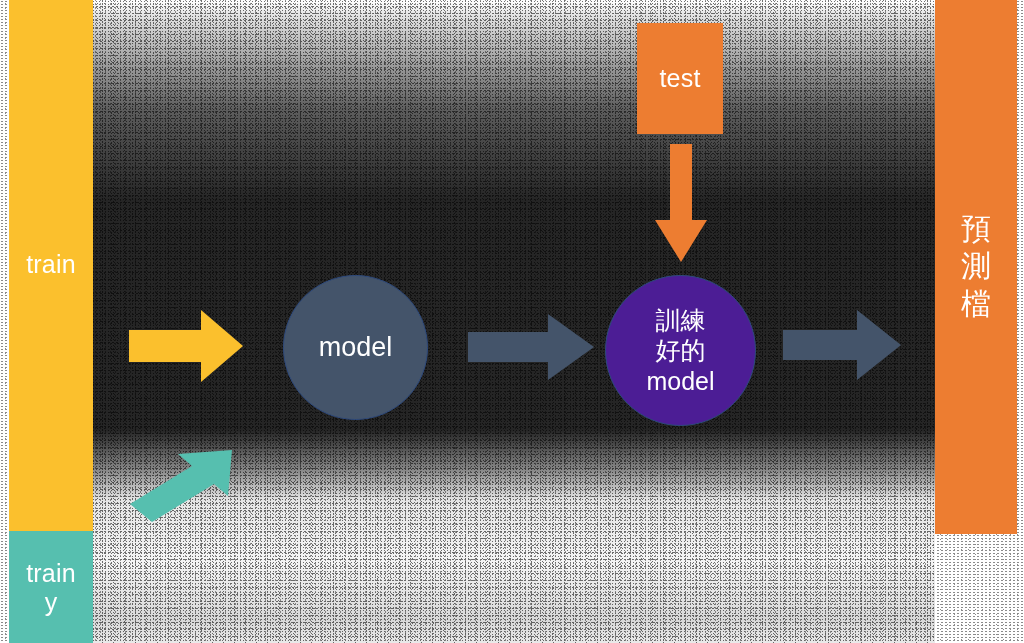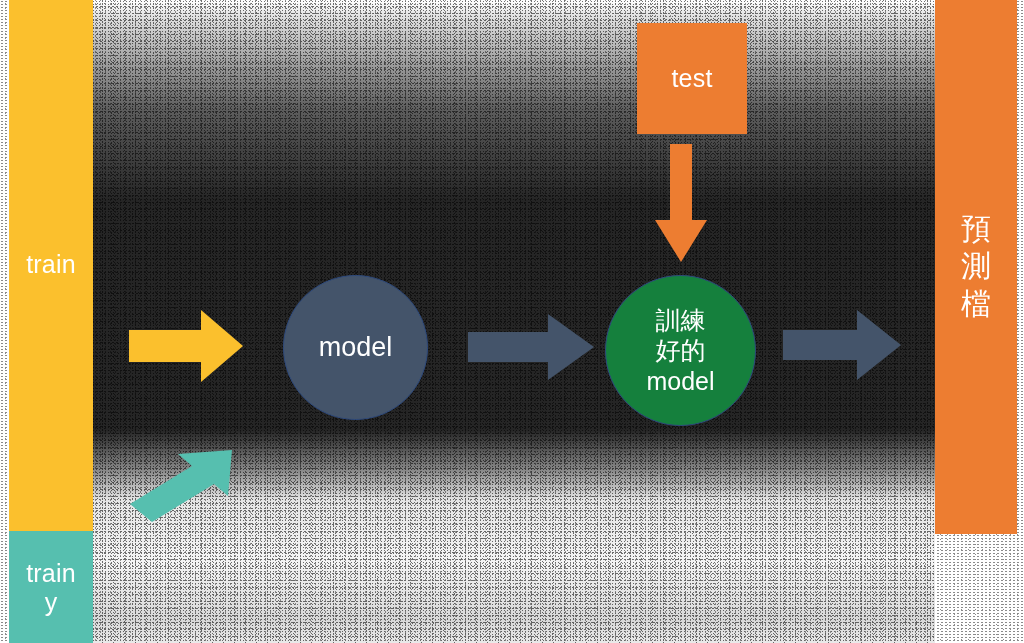--- a/index.html
+++ b/index.html
@@ -121,21 +121,21 @@
     width: 84px; height: 114px;
     display: flex; align-items: center; justify-content: center;
   }
   .bar-pred {
     left: 935px; top: -2px;
     width: 82px; height: 536px;
     display: flex; align-items: center; justify-content: center;
   }
   .box-test {
     left: 637px; top: 23px;
-    width: 110px; height: 111px;
+    width: 86px; height: 111px;
     display: flex; align-items: center; justify-content: center;
   }
 
   .bar-label {
     color: #ffffff;
     font-size: 25px;
     line-height: 1.18;
     text-align: center;
     letter-spacing: 0.2px;
     white-space: pre-line;
@@ -221,21 +221,21 @@
   <div class="shape box-test" style="background:#ED7D31;">
     <span class="bar-label">test</span>
   </div>
 
   <div class="shape arrow-orange-down">
     <svg width="52" height="118" viewBox="0 0 52 118" aria-hidden="true">
       <polygon points="15,0 37,0 37,76 52,76 26,118 0,76 15,76" fill="#ED7D31"></polygon>
     </svg>
   </div>
 
-  <div class="shape circle circle-trained" style="background:#15803d; border:1.5px solid #2E4A7D;">
+  <div class="shape circle circle-trained" style="background:#4c1d95; border:1.5px solid #2E4A7D;">
     <span class="circle-label">訓練
 好的
 model</span>
   </div>
 
   <div class="shape arrow-dark-2">
     <svg width="118" height="74" viewBox="0 0 118 74" aria-hidden="true">
       <polygon points="0,22 74,22 74,2 118,37 74,72 74,52 0,52" fill="#44546A"></polygon>
     </svg>
   </div>

